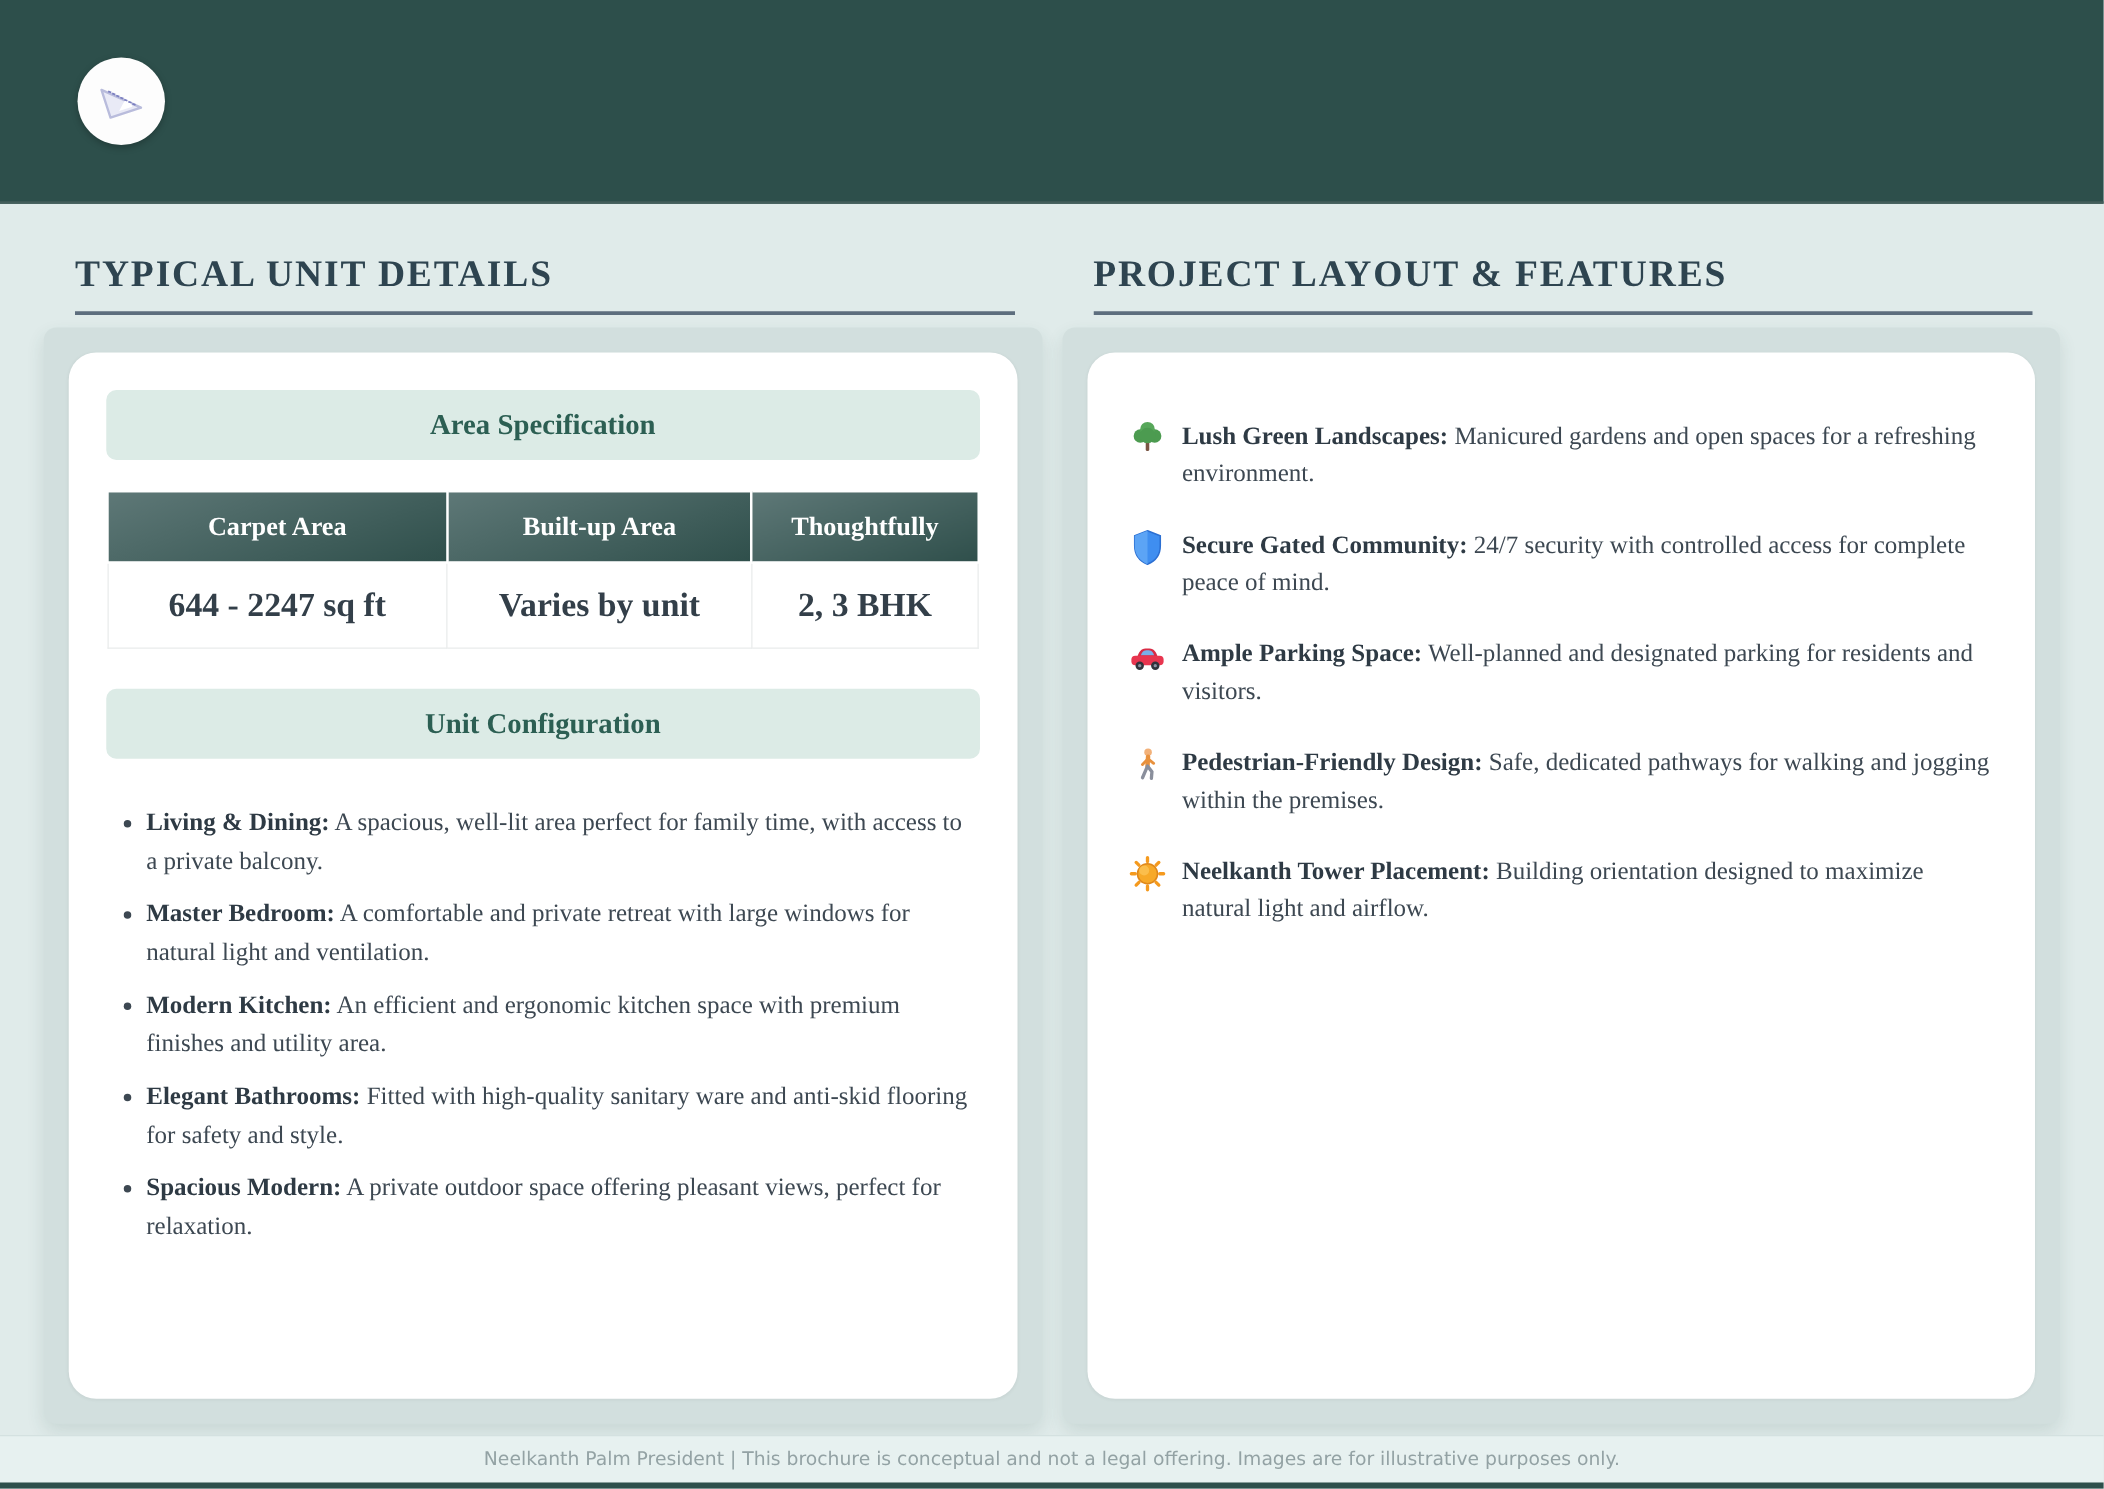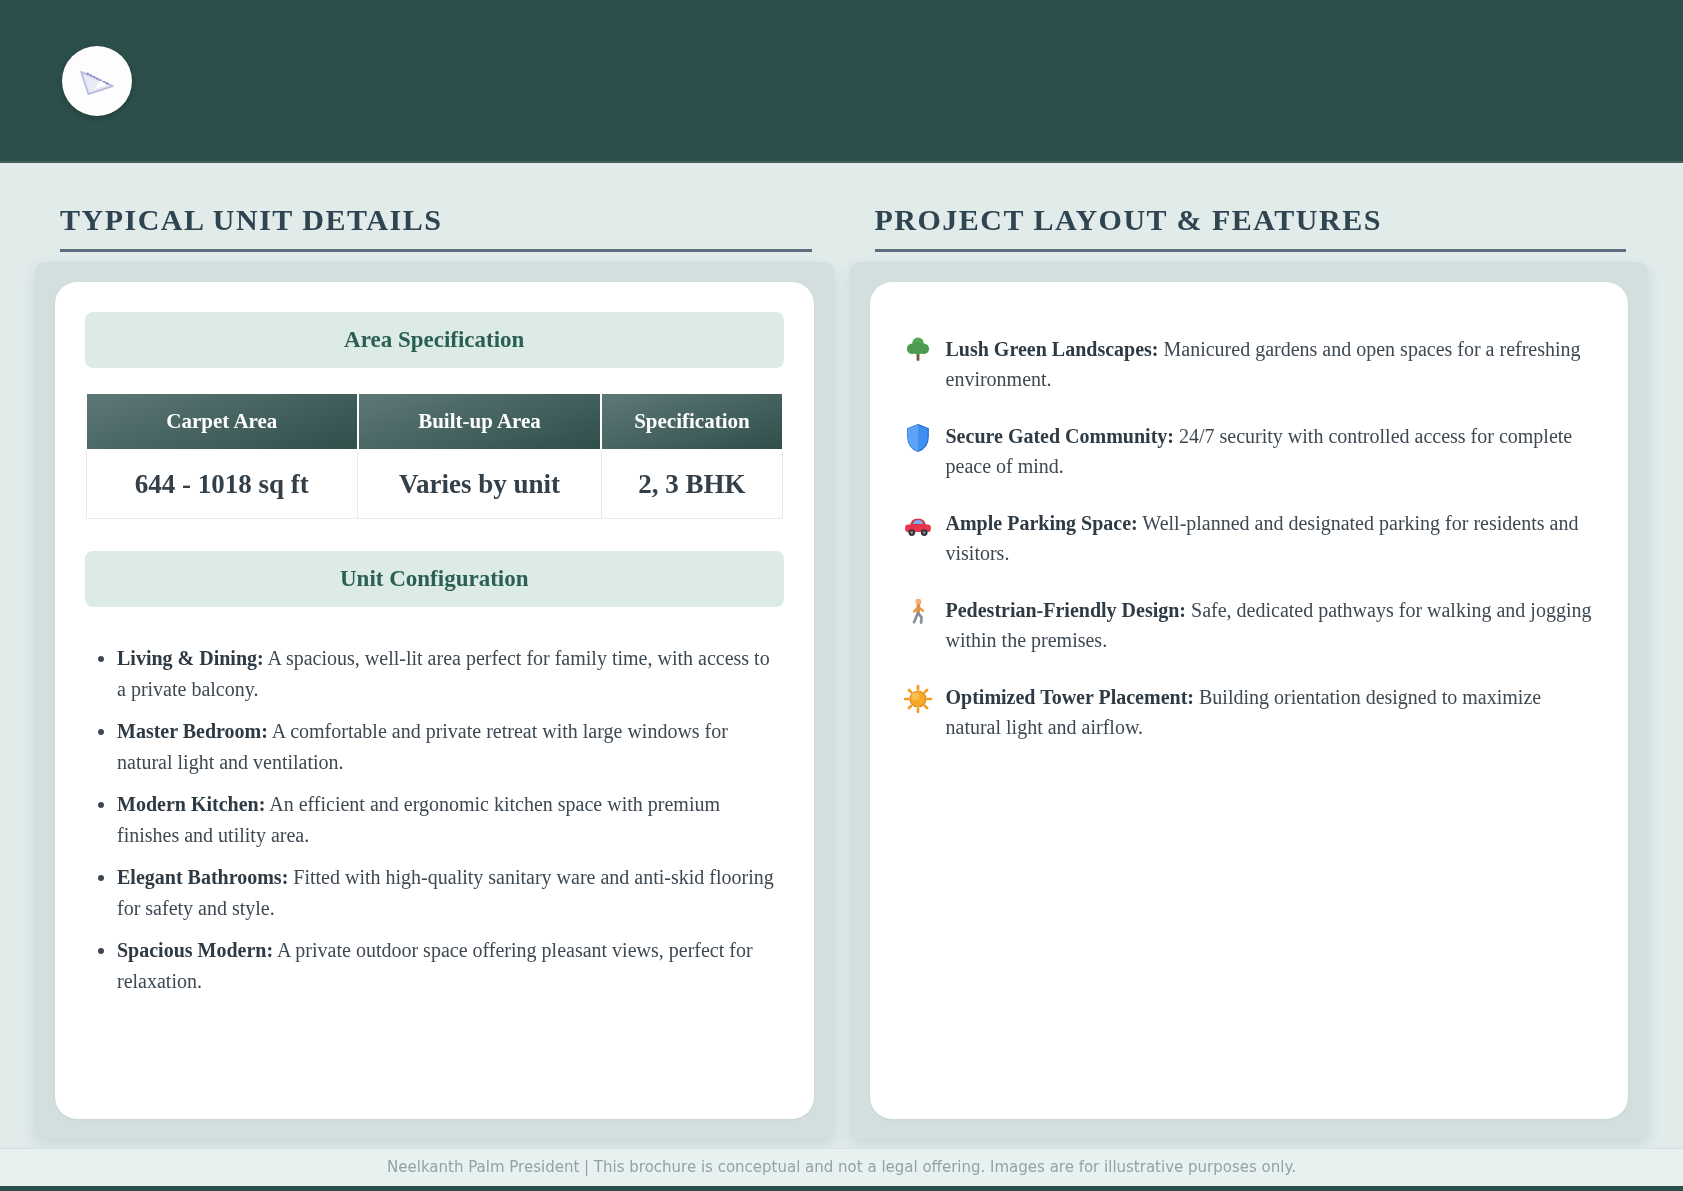--- a/index.html
+++ b/index.html
@@ -110,26 +110,26 @@
     <div class="panel">
       <div class="card">
 
         <div class="pill">Area Specification</div>
 
         <table class="spec">
           <thead>
             <tr>
               <th>Carpet Area</th>
               <th>Built-up Area</th>
-              <th>Specification</th>
+              <th>Thoughtfully</th>
             </tr>
           </thead>
           <tbody>
             <tr>
-              <td>644 - 1018 sq ft</td>
+              <td>644 - 2247 sq ft</td>
               <td>Varies by unit</td>
               <td>2, 3 BHK</td>
             </tr>
           </tbody>
         </table>
 
         <div class="pill">Unit Configuration</div>
 
         <ul class="cfg">
           <li>
@@ -241,21 +241,21 @@
                   <line x1="7.8" y1="7.8" x2="10.3" y2="10.3"></line>
                   <line x1="25.7" y1="25.7" x2="28.2" y2="28.2"></line>
                   <line x1="7.8" y1="28.2" x2="10.3" y2="25.7"></line>
                   <line x1="25.7" y1="10.3" x2="28.2" y2="7.8"></line>
                 </g>
                 <circle cx="18" cy="18" r="9" fill="#f7a928" stroke="#e0881a" stroke-width="1.4"></circle>
                 <circle cx="15" cy="15" r="4.5" fill="#fbc252" opacity=".85"></circle>
               </svg>
             </span>
             <div class="ftext">
-              <b>Optimized Tower Placement:</b>
+              <b>Neelkanth Tower Placement:</b>
               <span>Building orientation designed to maximize natural light and airflow.</span>
             </div>
           </div>
 
         </div>
       </div>
     </div>
   </div>
 
 </div>

